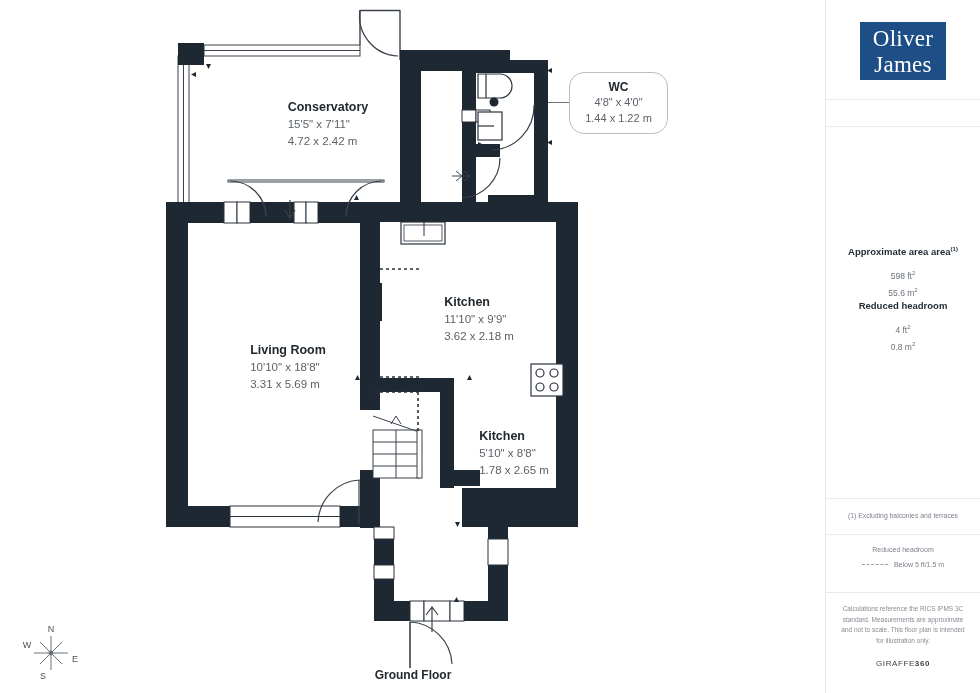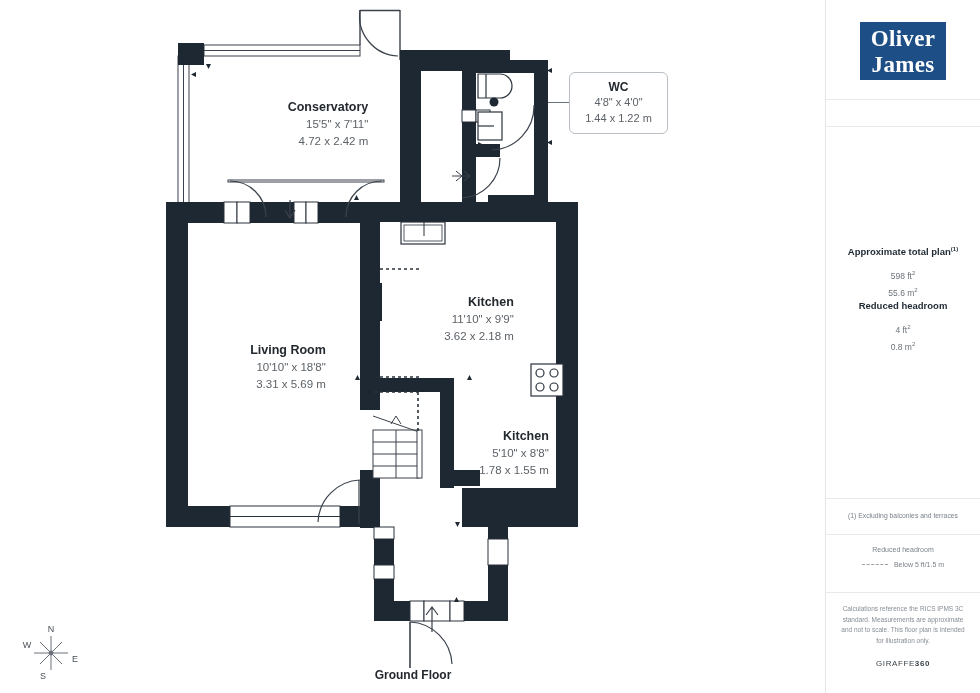--- a/index.html
+++ b/index.html
@@ -42,21 +42,20 @@
     width: 86px; height: 58px;
     background: #1d4f86;
     color: #ffffff;
     font-family: "Liberation Serif", serif;
     font-size: 23px;
     line-height: 26px;
     text-align: center;
     padding-top: 4px;
     box-sizing: border-box;
     letter-spacing: .3px;
-    font-weight: bold;
   }
 
   .area-block {
     position: absolute;
     left: 0; width: 100%;
     text-align: center;
     color: #5e666f;
   }
   .area-title {
     font-size: 9.5px;
@@ -115,42 +114,42 @@
   #plan-area {
     position: absolute;
     top: 0; left: 0;
     width: 825px; height: 693px;
   }
   #plan-svg { display: block; }
 
   
   .room-label {
     position: absolute;
-    text-align: right;
+    text-align: left;
     white-space: nowrap;
     transform: translateX(-50%);
   }
   .room-name {
     font-size: 12.5px;
     font-weight: bold;
     color: #23292f;
     line-height: 17px;
   }
   .room-dim {
     font-size: 11.5px;
     color: #5c6268;
     line-height: 17px;
   }
 
   #wc-callout {
     position: absolute;
     left: 569px; top: 72px;
     width: 99px; height: 62px;
     border: 1px solid #b9bec4;
-    border-radius: 6px;
+    border-radius: 15px;
     background: #ffffff;
     box-sizing: border-box;
     text-align: center;
     padding-top: 6px;
   }
   #wc-callout .room-name { font-size: 12px; line-height: 16px; }
   #wc-callout .room-dim  { font-size: 11px; line-height: 15.5px; }
   #wc-leader {
     position: absolute;
     left: 548px; top: 102px;
@@ -367,21 +366,21 @@
 
     <div class="room-label" style="left:479px; top:294px;">
       <div class="room-name">Kitchen</div>
       <div class="room-dim">11'10" x 9'9"</div>
       <div class="room-dim">3.62 x 2.18 m</div>
     </div>
 
     <div class="room-label" style="left:514px; top:428px;">
       <div class="room-name">Kitchen</div>
       <div class="room-dim">5'10" x 8'8"</div>
-      <div class="room-dim">1.78 x 1.55 m</div>
+      <div class="room-dim">1.78 x 2.65 m</div>
     </div>
 
     <div id="wc-leader"></div>
     <div id="wc-callout">
       <div class="room-name">WC</div>
       <div class="room-dim">4'8" x 4'0"</div>
       <div class="room-dim">1.44 x 1.22 m</div>
     </div>
 
     <div id="floor-title">Ground Floor</div>
@@ -415,21 +414,21 @@
     </div>
 
     <div class="panel-rule" style="top:99px;"></div>
     <div class="panel-rule" style="top:126px;"></div>
     <div class="panel-rule" style="top:498px;"></div>
     <div class="panel-rule" style="top:534px;"></div>
     <div class="panel-rule" style="top:592px;"></div>
 
     <div class="area-block" style="top:246px;">
       <div class="area-title">
-        <span>Approximate total plan</span><sup>(1)</sup>
+        <span>Approximate area area</span><sup>(1)</sup>
       </div>
       <div class="area-val">
         <span>598 ft</span><sup>2</sup>
       </div>
       <div class="area-val">
         <span>55.6 m</span><sup>2</sup>
       </div>
     </div>
 
     <div class="area-block" style="top:300px;">

